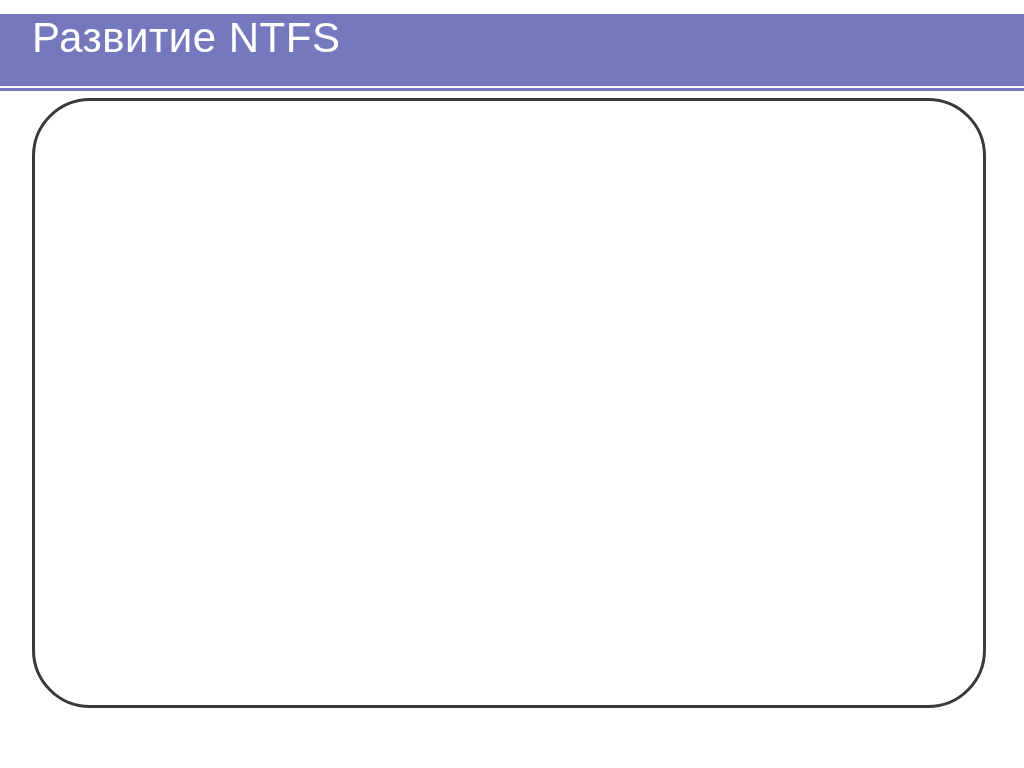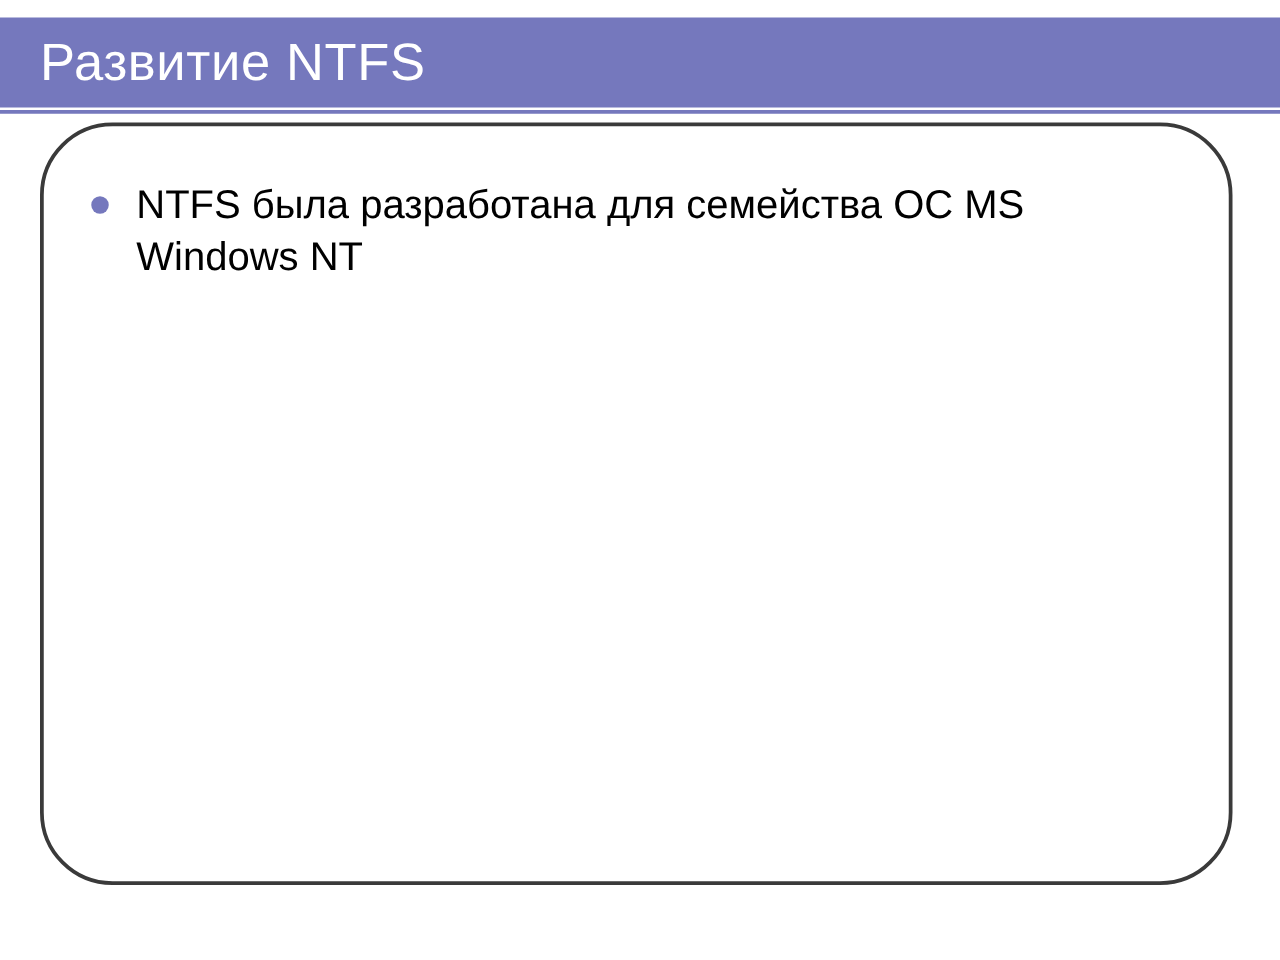--- a/index.html
+++ b/index.html
@@ -14,21 +14,21 @@
 
   
   .title-band {
     position: absolute;
     left: 0;
     top: 14px;
     width: 1024px;
     height: 72px;
     background: #7578bd; 
     display: flex;
-    align-items: center;
+    align-items: flex-start;
   }
   .title-text {
     color: #ffffff;
     font-size: 42px;
     font-weight: 400;
     margin-left: 32px;
     letter-spacing: 0.5px;
   }
 
   
@@ -79,22 +79,19 @@
     height: 14px;
     border-radius: 50%;
     background: #7578bd;
   }
 </style>
 </head>
 <body>
 
 <div class="content-frame">
   <ul class="bullets">
-    <li>
-      <span>NTFS была разработана для семейства ОС MS Windows NT</span>
-    </li>
   </ul>
 </div>
 
 <div class="title-band">
   <span class="title-text">Развитие NTFS</span>
 </div>
 <div class="title-underline"></div>
 
 </body></html>

